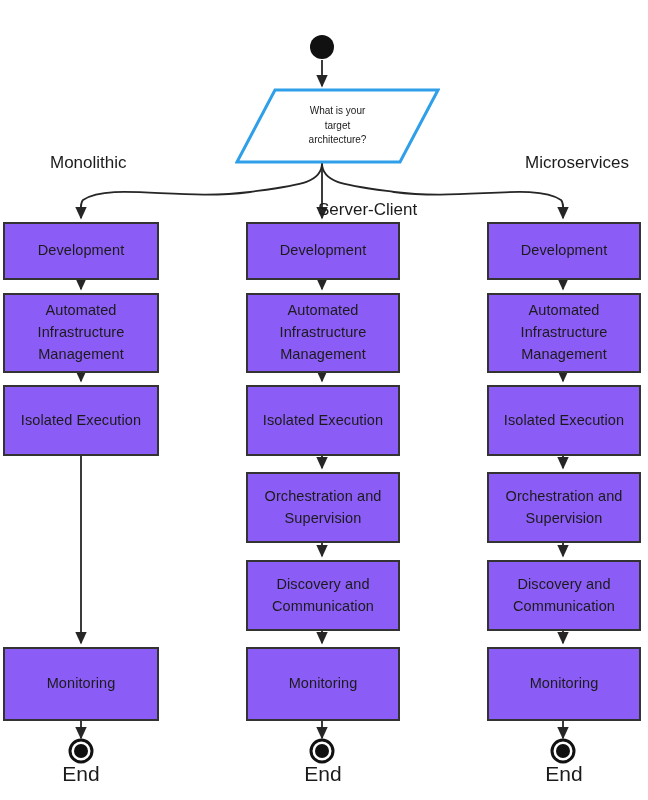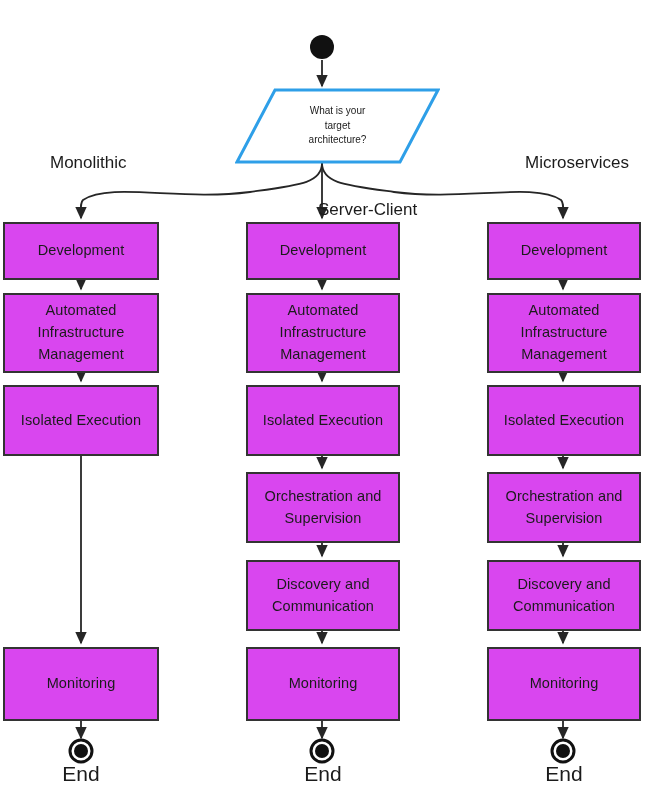--- a/index.html
+++ b/index.html
@@ -23,21 +23,21 @@
     left: 0;
     top: 0;
     width: 648px;
     height: 800px;
     pointer-events: none;
   }
   .node-box {
     position: absolute;
     box-sizing: border-box;
     border: 2px solid #333333;
-    background: #d946ef;
+    background: #8b5cf6;
     display: flex;
     align-items: center;
     justify-content: center;
     text-align: center;
     font-size: 14.5px;
     line-height: 1.5;
     color: #1b1b1b;
     letter-spacing: 0.1px;
   }
   .node-box span {

